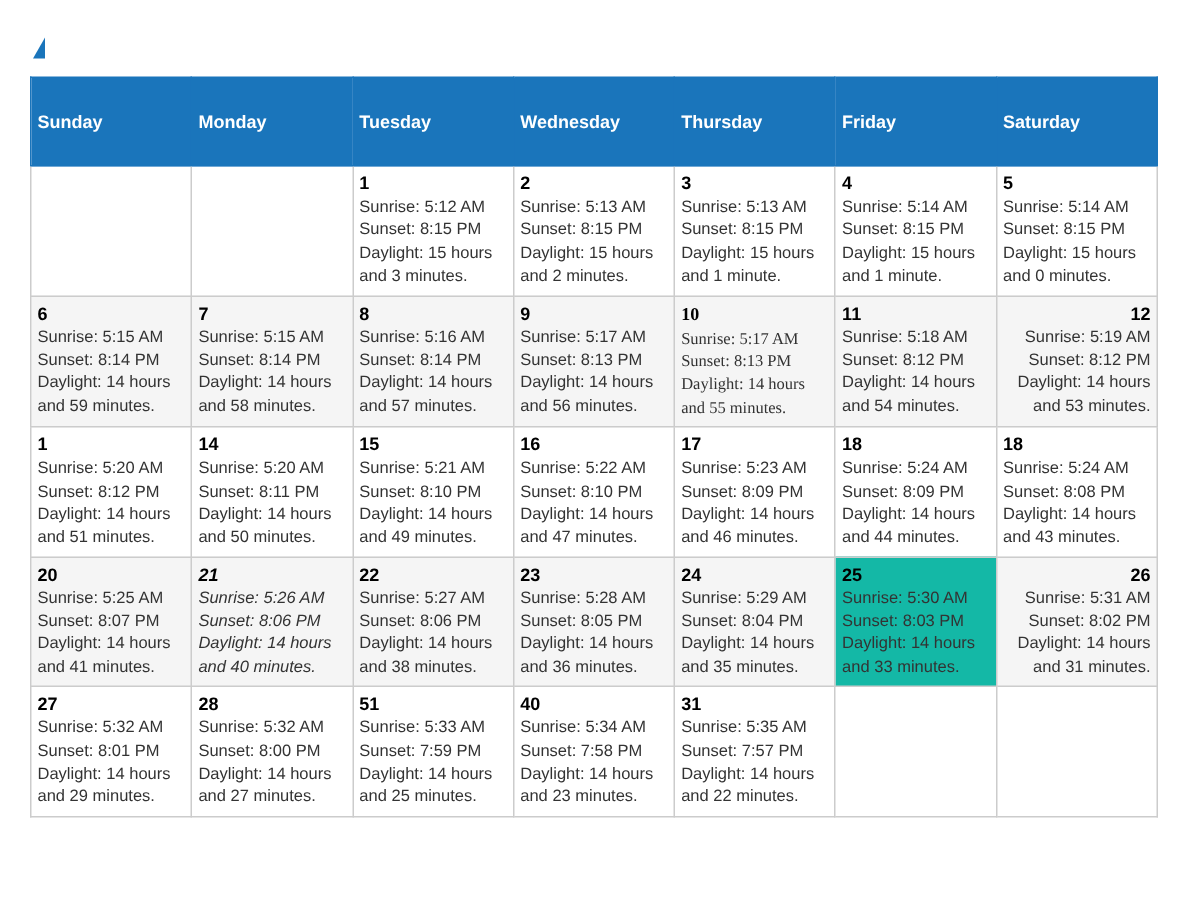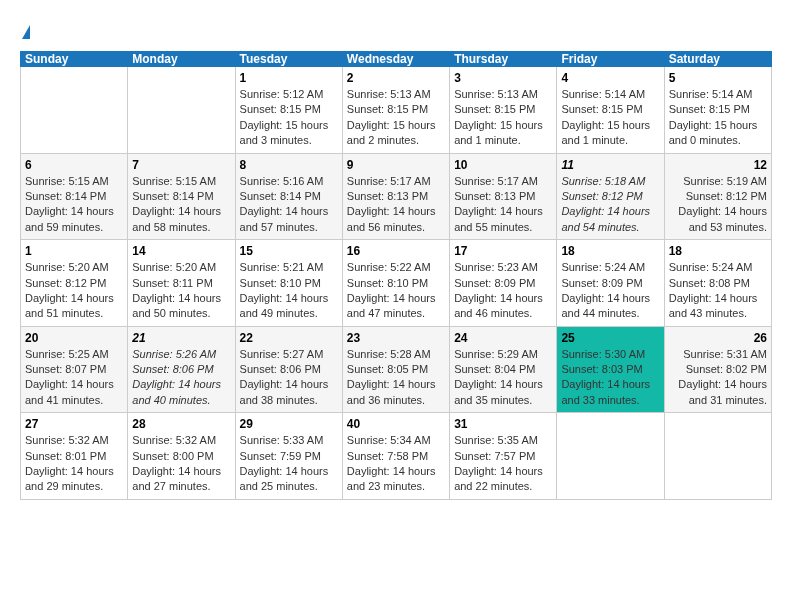--- a/index.html
+++ b/index.html
@@ -29,21 +29,21 @@
       color: #444;
     }
     .calendar {
       width: 100%;
       border-collapse: collapse;
       font-size: 11px;
     }
     .calendar th {
       background: #1a75bb;
       color: #fff;
-      padding: 0 4px;
+      padding: 22px 4px;
       text-align: left;
       font-weight: bold;
       font-size: 12px;
       border: 1px solid #1a75bb;
     }
     .calendar td {
       border: 1px solid #ccc;
       vertical-align: top;
       padding: 4px;
       width: 107px;
@@ -163,25 +163,25 @@
           <div class="day-info">Sunrise: 5:15 AM<br>Sunset: 8:14 PM<br>Daylight: 14 hours and 58 minutes.</div>
         </td>
         <td style="background: rgb(245, 245, 245);">
           <span class="day-num">8</span>
           <div class="day-info">Sunrise: 5:16 AM<br>Sunset: 8:14 PM<br>Daylight: 14 hours and 57 minutes.</div>
         </td>
         <td style="background: rgb(245, 245, 245);">
           <span class="day-num">9</span>
           <div class="day-info">Sunrise: 5:17 AM<br>Sunset: 8:13 PM<br>Daylight: 14 hours and 56 minutes.</div>
         </td>
-        <td style="background: rgb(245, 245, 245);">
+        <td style="background: rgb(245, 245, 245); font-family: Liberation Serif, serif;">
           <span class="day-num">10</span>
           <div class="day-info">Sunrise: 5:17 AM<br>Sunset: 8:13 PM<br>Daylight: 14 hours and 55 minutes.</div>
         </td>
-        <td style="background: rgb(245, 245, 245); font-style: italic;">
+        <td style="background: rgb(245, 245, 245);">
           <span class="day-num">11</span>
           <div class="day-info">Sunrise: 5:18 AM<br>Sunset: 8:12 PM<br>Daylight: 14 hours and 54 minutes.</div>
         </td>
         <td style="background: rgb(245, 245, 245); text-align: right;">
           <span class="day-num">12</span>
           <div class="day-info">Sunrise: 5:19 AM<br>Sunset: 8:12 PM<br>Daylight: 14 hours and 53 minutes.</div>
         </td>
       </tr>
       <tr>
         <td>
@@ -246,21 +246,21 @@
       <tr>
         <td>
           <span class="day-num">27</span>
           <div class="day-info">Sunrise: 5:32 AM<br>Sunset: 8:01 PM<br>Daylight: 14 hours and 29 minutes.</div>
         </td>
         <td>
           <span class="day-num">28</span>
           <div class="day-info">Sunrise: 5:32 AM<br>Sunset: 8:00 PM<br>Daylight: 14 hours and 27 minutes.</div>
         </td>
         <td>
-          <span class="day-num">29</span>
+          <span class="day-num">51</span>
           <div class="day-info">Sunrise: 5:33 AM<br>Sunset: 7:59 PM<br>Daylight: 14 hours and 25 minutes.</div>
         </td>
         <td>
           <span class="day-num">40</span>
           <div class="day-info">Sunrise: 5:34 AM<br>Sunset: 7:58 PM<br>Daylight: 14 hours and 23 minutes.</div>
         </td>
         <td>
           <span class="day-num">31</span>
           <div class="day-info">Sunrise: 5:35 AM<br>Sunset: 7:57 PM<br>Daylight: 14 hours and 22 minutes.</div>
         </td>

